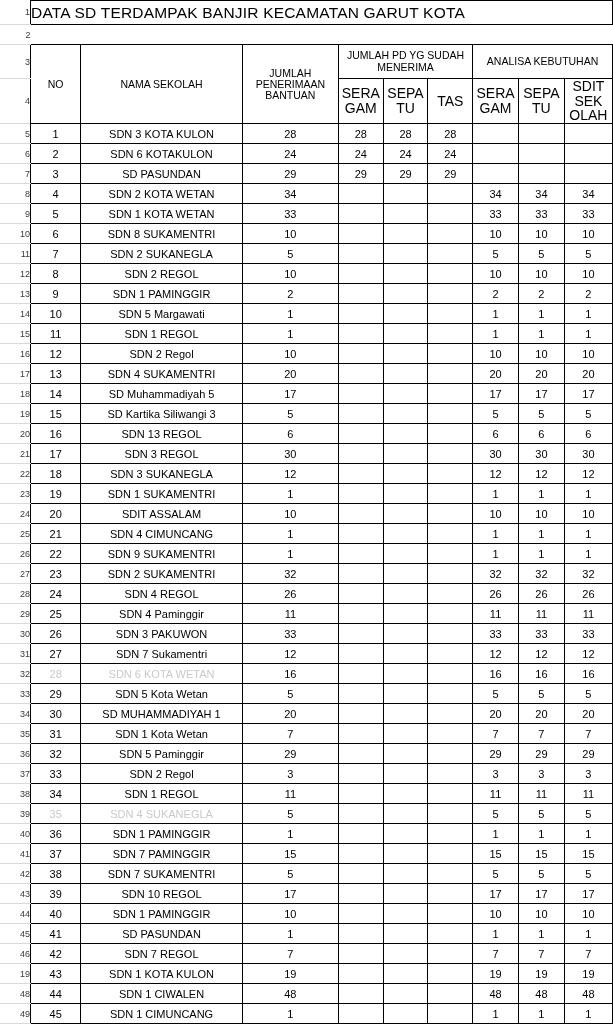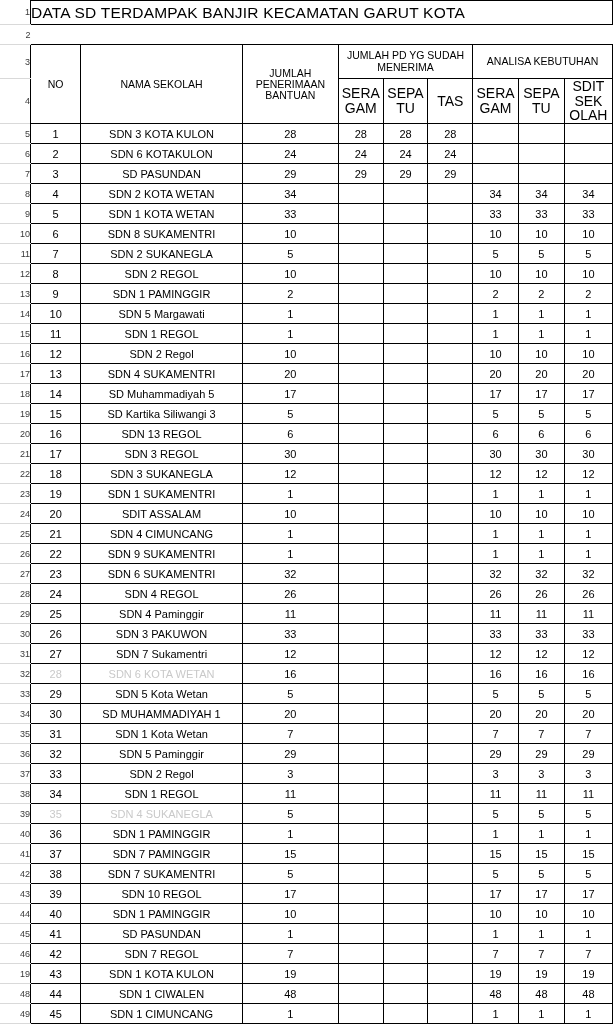--- a/index.html
+++ b/index.html
@@ -392,21 +392,21 @@
           <td class="cell"></td>
           <td class="cell"></td>
           <td class="cell"></td>
           <td class="cell">1</td>
           <td class="cell">1</td>
           <td class="cell">1</td>
         </tr>
         <tr class="datarow" style="height:19.6px">
           <td class="rowhdr">27</td>
           <td class="cell">23</td>
-          <td class="cell name">SDN 6 SUKAMENTRI</td>
+          <td class="cell name">SDN 2 SUKAMENTRI</td>
           <td class="cell">32</td>
           <td class="cell"></td>
           <td class="cell"></td>
           <td class="cell"></td>
           <td class="cell">32</td>
           <td class="cell">32</td>
           <td class="cell">32</td>
         </tr>
         <tr class="datarow" style="height:19.6px">
           <td class="rowhdr">28</td>

